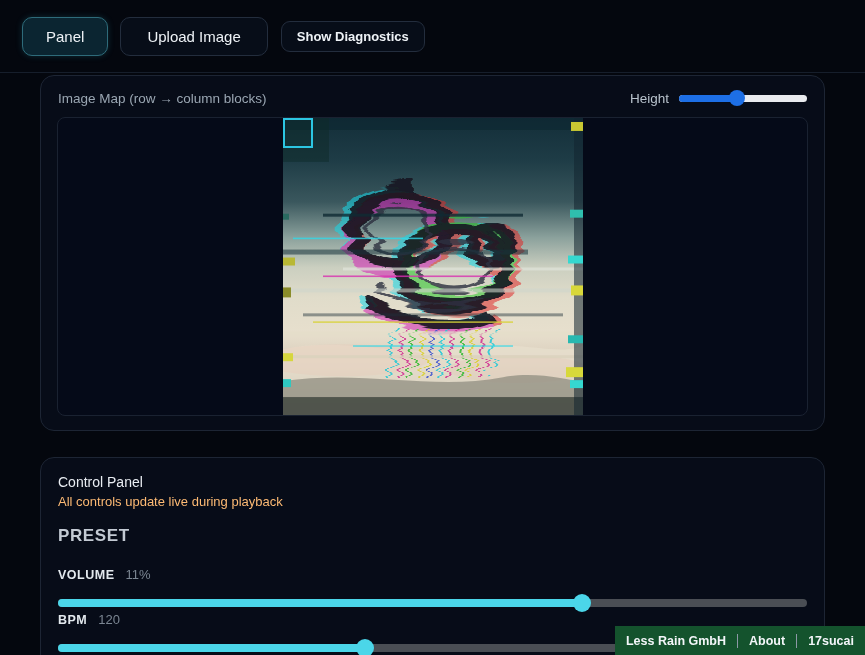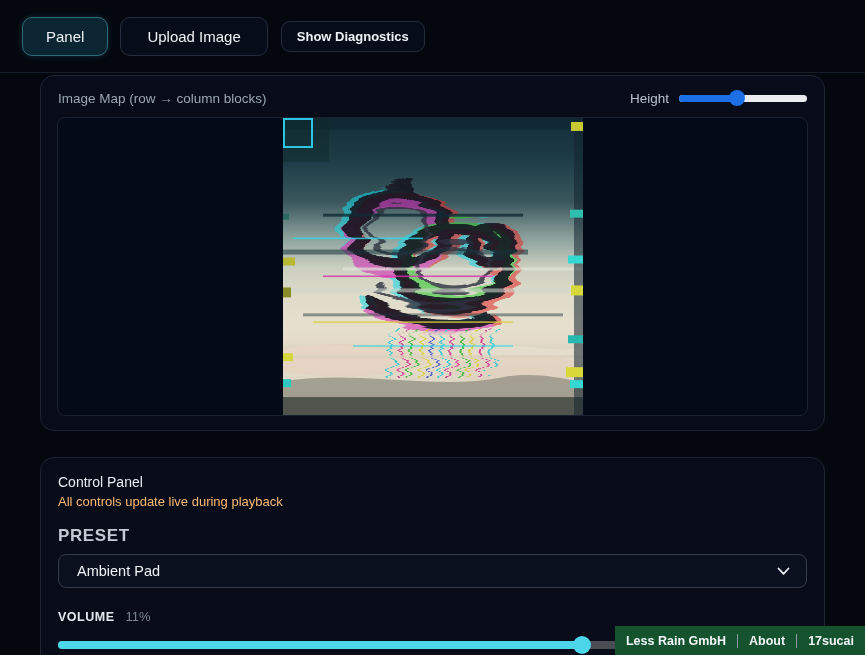--- a/index.html
+++ b/index.html
@@ -270,28 +270,20 @@
       <div class="playhead-box"></div>
     </div>
   </div>
 </div>
 
 <div class="card card-controls">
   <div class="cp-title">Control Panel</div>
   <div class="cp-subtitle">All controls update live during playback</div>
 
   <div class="cp-preset-label">PRESET</div>
-  <div class="cp-select" role="combobox">
-    <span>Ambient Pad</span>
-    <span class="chevron">
-      <svg width="13" height="9" viewBox="0 0 13 9" fill="none">
-        <path d="M1.5 1.5 L6.5 6.8 L11.5 1.5" stroke="#e8edf2" stroke-width="1.8" stroke-linecap="round" stroke-linejoin="round"></path>
-      </svg>
-    </span>
-  </div>
 
   <div class="sliders-row">
     <div class="slider-col">
       <div class="slider-head">
         <span class="slider-name">VOLUME</span>
         <span class="slider-value">11%</span>
       </div>
       <div class="slider" style="--pct: 70%;">
         <div class="slider-track"></div>
         <div class="slider-fill"></div>

